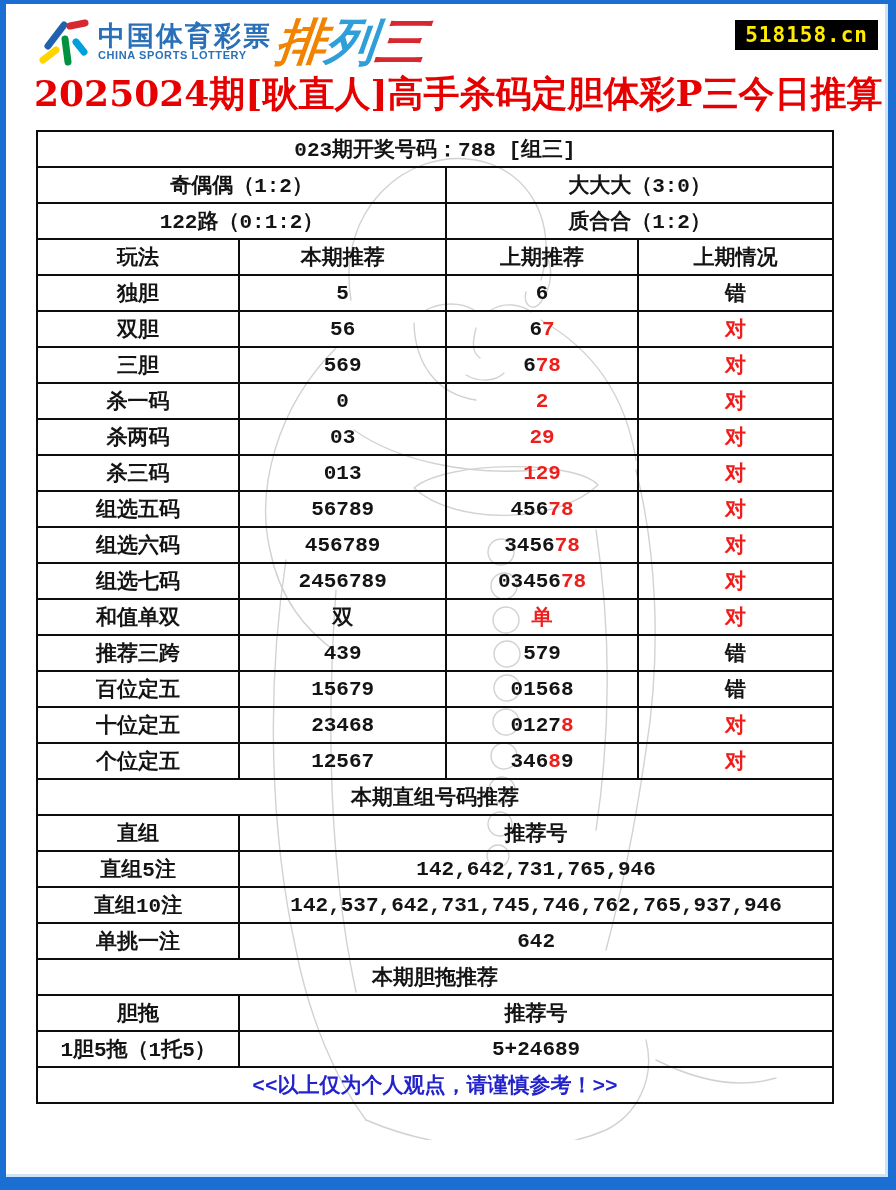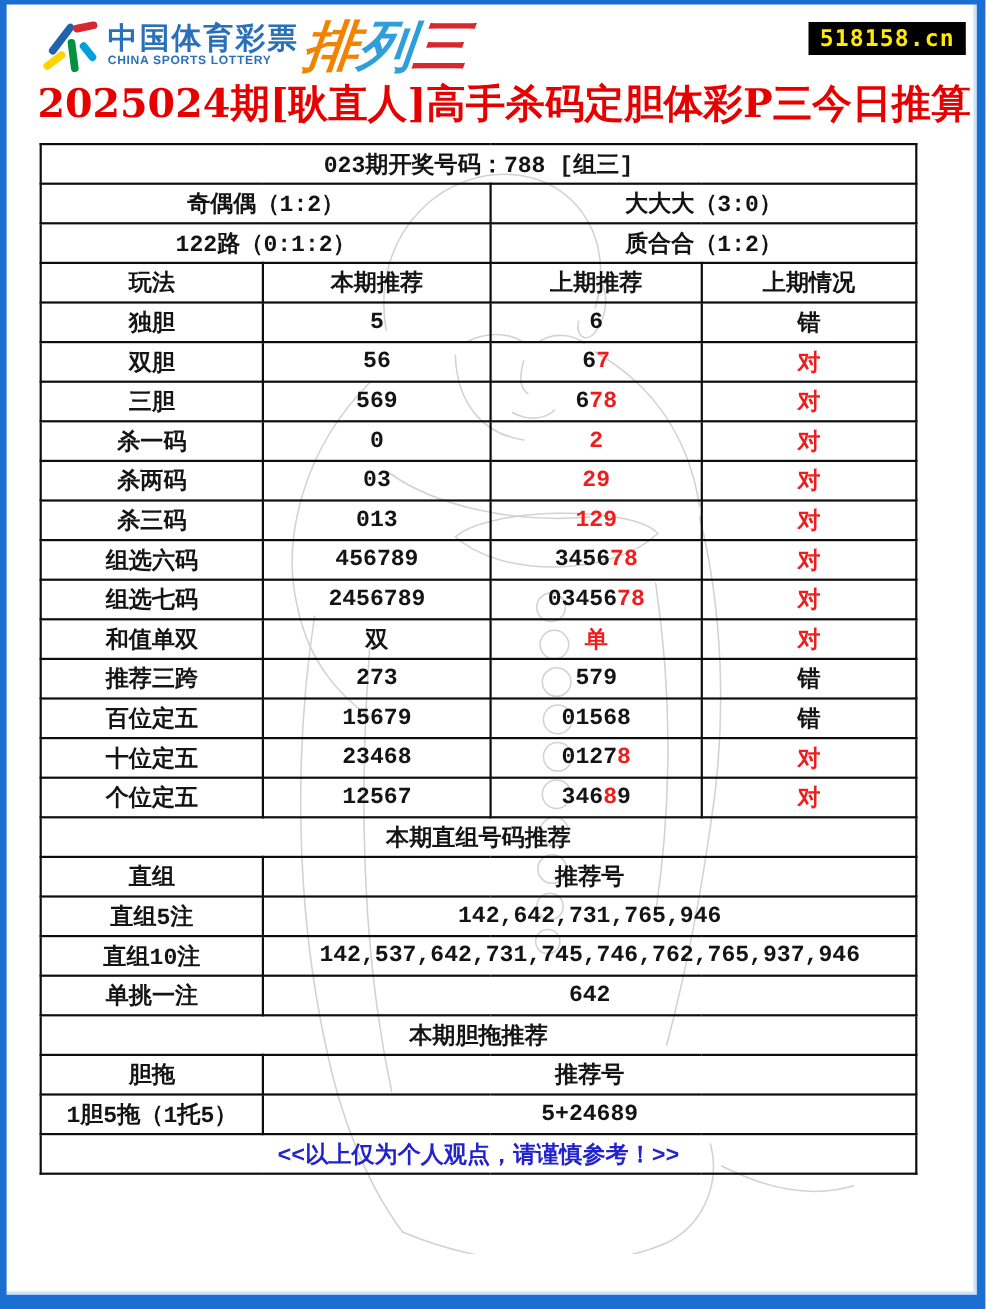--- a/index.html
+++ b/index.html
@@ -160,40 +160,46 @@
           <td><span class="red">29</span></td>
           <td class="red">对</td>
         </tr>
         <tr>
           <td>杀三码</td>
           <td>013</td>
           <td><span class="red">129</span></td>
           <td class="red">对</td>
         </tr>
         <tr>
+          <td>组选五码</td>
+          <td>56789</td>
+          <td><span>456</span><span class="red">78</span></td>
+          <td class="red">对</td>
+        </tr>
+        <tr>
           <td>组选六码</td>
           <td>456789</td>
           <td><span>3456</span><span class="red">78</span></td>
           <td class="red">对</td>
         </tr>
         <tr>
           <td>组选七码</td>
           <td>2456789</td>
           <td><span>03456</span><span class="red">78</span></td>
           <td class="red">对</td>
         </tr>
         <tr>
           <td>和值单双</td>
           <td>双</td>
           <td><span class="red">单</span></td>
           <td class="red">对</td>
         </tr>
         <tr>
           <td>推荐三跨</td>
-          <td>273</td>
+          <td>439</td>
           <td><span>579</span></td>
           <td>错</td>
         </tr>
         <tr>
           <td>百位定五</td>
           <td>15679</td>
           <td><span>01568</span></td>
           <td>错</td>
         </tr>
         <tr>

